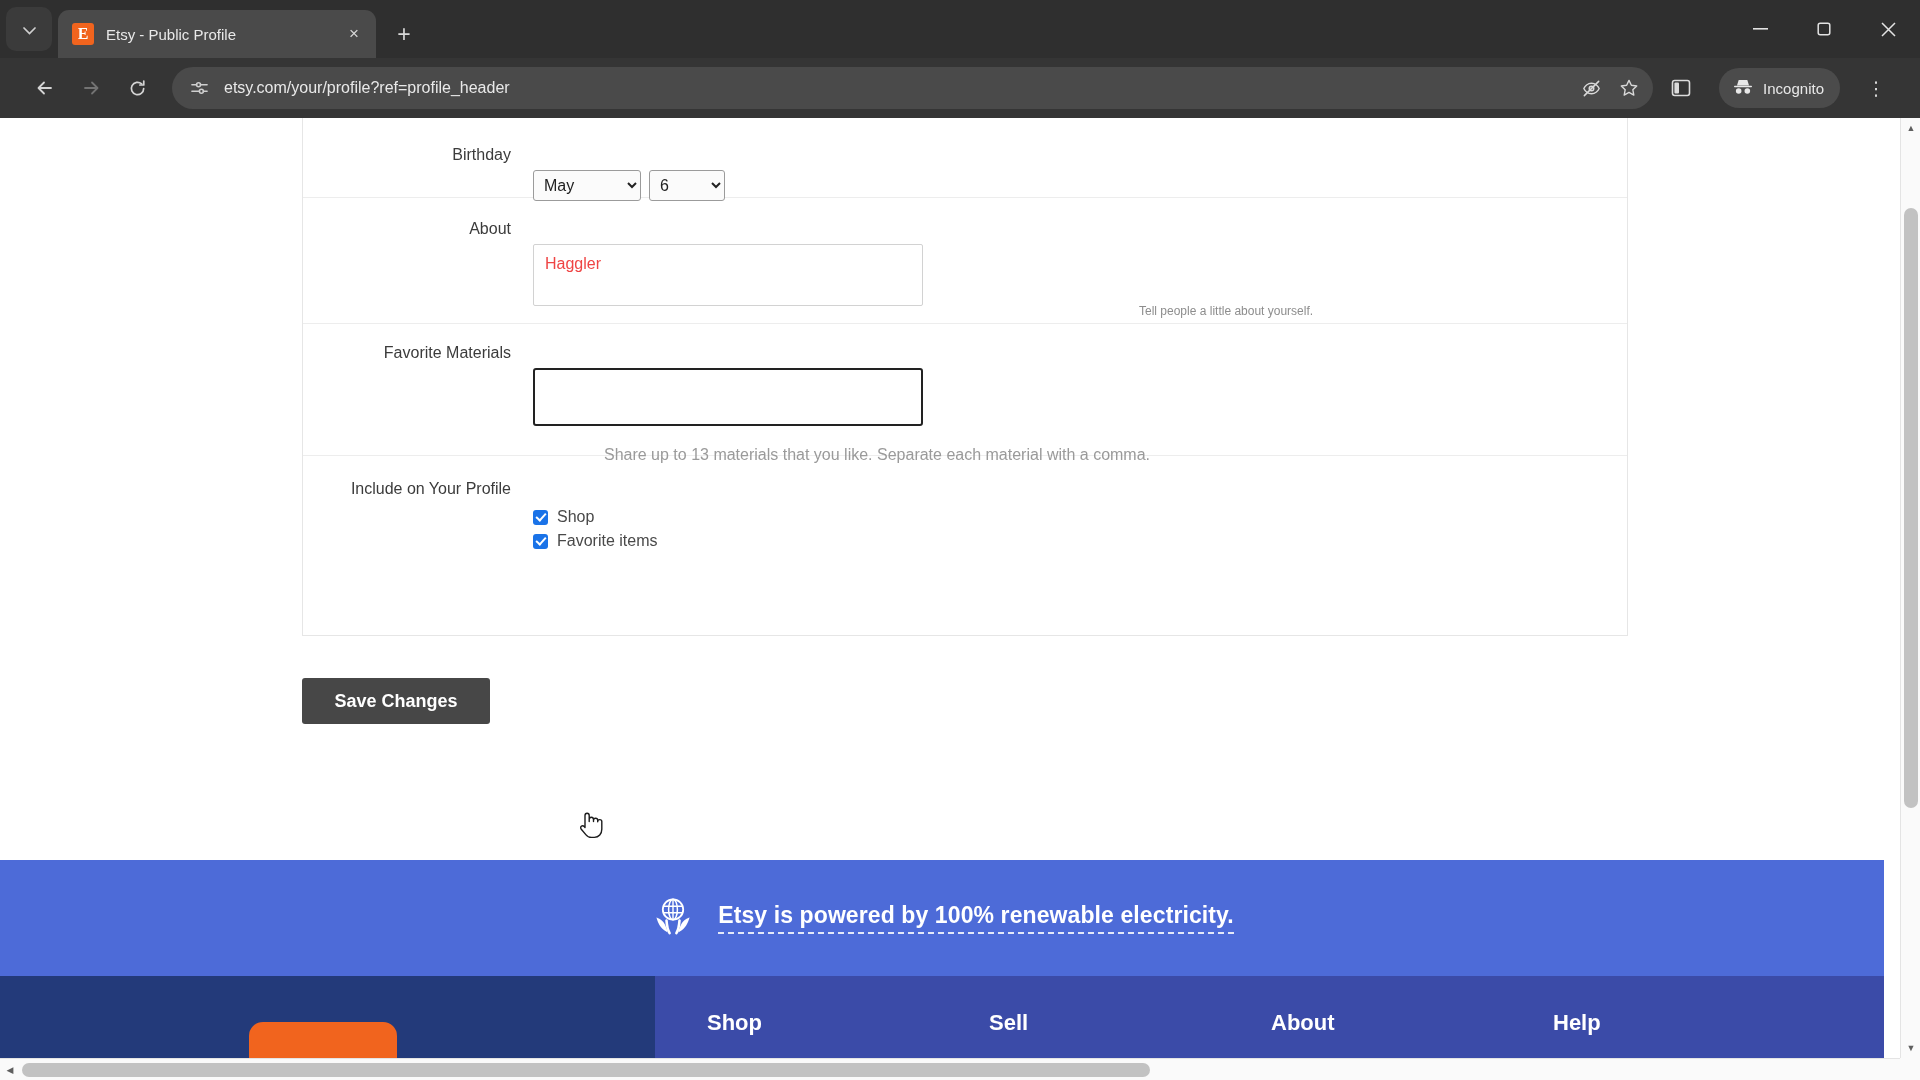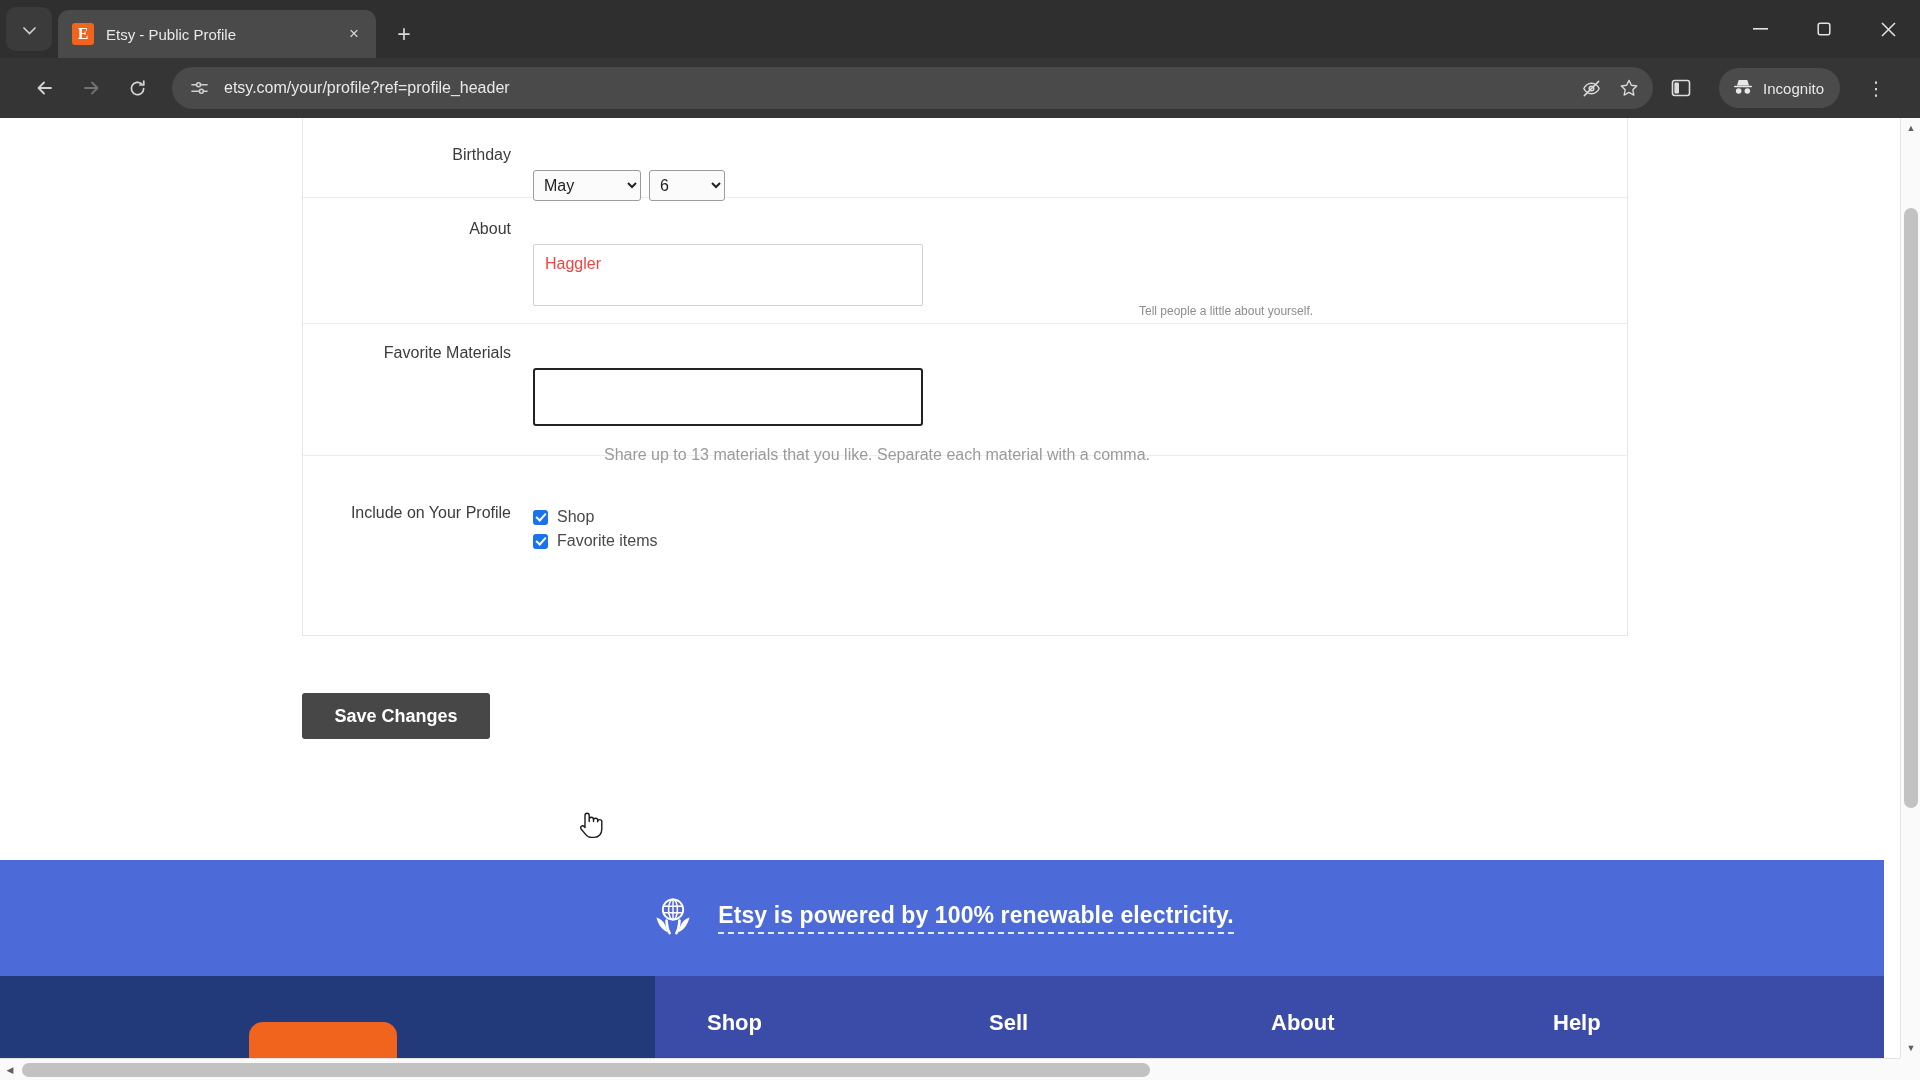--- a/index.html
+++ b/index.html
@@ -175,37 +175,37 @@
     font-size: 16px; color: #222; padding: 0 12px;
     background: #fff; outline: none;
   }
   .materials-hint {
     position: absolute; left: -36px; top: 78px;
     width: 760px; text-align: center;
     color: #9a9a9a; font-size: 16px; white-space: nowrap;
   }
 
   .r-include { height: 124px; padding-top: 24px; }
-  .r-include .row-label { width: 230px; padding-top: 0; margin-top: 24px; }
+  .r-include .row-label { width: 230px; padding-top: 0; }
   .cb-list { display: flex; flex-direction: column; gap: 6px; }
   .cb-line { display: flex; align-items: center; gap: 9px; }
   .cb {
     width: 15px; height: 15px; border-radius: 3px;
     background: #1a73e8; flex: none; position: relative;
   }
   .cb::after {
     content: ""; position: absolute;
     left: 4.5px; top: 1.5px; width: 4px; height: 8px;
     border: solid #fff; border-width: 0 2px 2px 0;
     transform: rotate(42deg);
   }
   .cb-label { color: #494949; font-size: 16px; }
 
   
-  .save-area { position: absolute; left: 302px; top: 575px; }
+  .save-area { position: absolute; left: 302px; top: 560px; }
   .save-btn {
     background: #474747; color: #ffffff;
     font-family: "Liberation Sans", sans-serif;
     font-weight: bold; font-size: 18px;
     border: none; border-radius: 3px;
     padding: 0 26px; height: 46px;
     min-width: 188px; cursor: pointer;
   }
   .cursor-hand {
     position: absolute; left: 578px; top: 692px;

